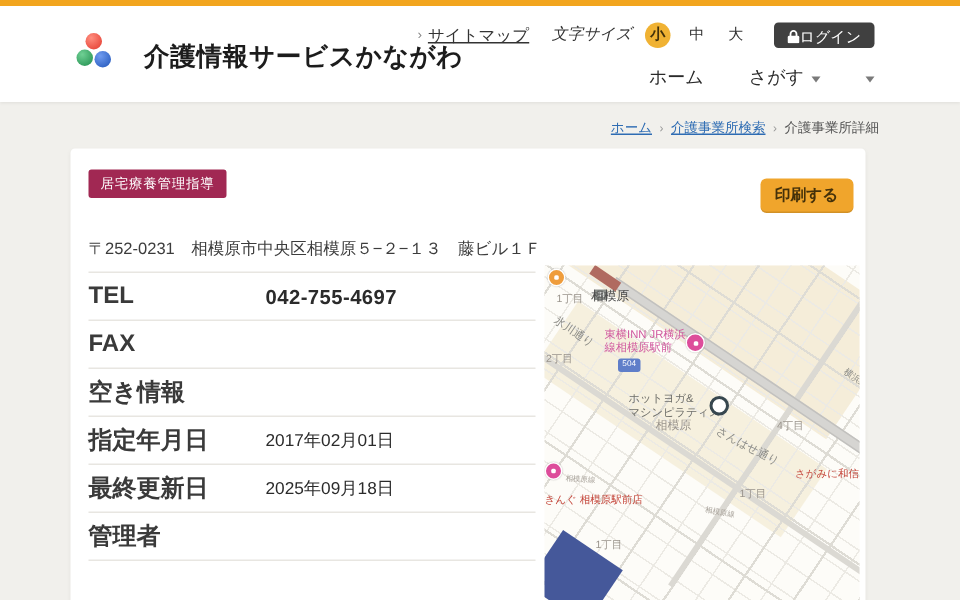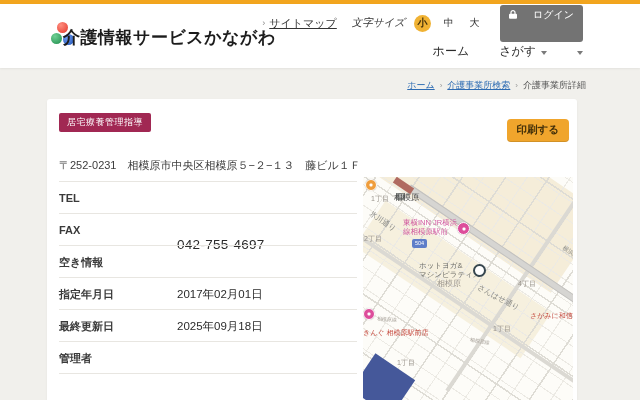--- a/index.html
+++ b/index.html
@@ -7,30 +7,30 @@
     font-family:"Liberation Sans","DejaVu Sans",sans-serif;color:#222;}
   
   .topbar{position:absolute;left:0;top:0;width:640px;height:4px;background:#f2a51e;}
   .header{position:absolute;left:0;top:4px;width:640px;height:64px;background:#fff;
     box-shadow:0 1px 2px rgba(0,0,0,.06);}
   .logo{position:absolute;left:50px;top:17px;width:26px;height:28px;}
   .logo i{position:absolute;border-radius:50%;width:11px;height:11px;}
   .logo .c-red{left:7px;top:1px;background:radial-gradient(circle at 35% 30%,#ff8d7e,#e2372b);}
   .logo .c-green{left:1px;top:12px;background:radial-gradient(circle at 35% 30%,#6fd094,#1f8c4c);}
   .logo .c-blue{left:13px;top:13px;background:radial-gradient(circle at 35% 30%,#6f9bf0,#1f54b8);}
-  .site-title{position:absolute;left:63px;top:22px;font-size:17px;font-weight:bold;color:#1c1c1c;letter-spacing:.5px;}
+  .site-title{position:absolute;left:96px;top:22px;font-size:17px;font-weight:bold;color:#1c1c1c;letter-spacing:.5px;}
   .util{position:absolute;top:10px;right:57px;display:flex;align-items:center;gap:9px;height:18px;}
   .sitemap{font-size:11px;color:#333;text-decoration:underline;cursor:pointer;}
   .sitemap-caret{font-size:9px;color:#888;margin-right:-5px;}
   .fs-label{font-size:10.5px;color:#333;margin-left:6px;font-style:italic;}
   .fs-btn{width:17px;height:17px;border-radius:50%;display:flex;align-items:center;justify-content:center;
     font-size:10px;color:#333;cursor:pointer;}
   .fs-btn.sel{background:#f0b233;font-weight:bold;color:#42300a;}
-  .login-btn{margin-left:8px;display:flex;align-items:center;gap:16px;background:#737373;color:#fff;
-    border-radius:3px;padding:3px 9px 20px;font-size:10px;cursor:pointer;}
+  .login-btn{margin-left:8px;display:flex;align-items:center;gap:0;background:#404040;color:#fff;
+    border-radius:3px;padding:3px 9px 0;font-size:10px;cursor:pointer;}
   .nav{position:absolute;top:39px;right:57px;display:flex;align-items:center;gap:30px;}
   .nav-item{font-size:12px;color:#2a2a2a;cursor:pointer;display:flex;align-items:center;gap:5px;}
   .chev{width:0;height:0;border-left:3.5px solid transparent;border-right:3.5px solid transparent;
     border-top:4px solid #7a7a7a;margin-top:2px;}
   
   .breadcrumb{position:absolute;top:79px;right:54px;font-size:9px;display:flex;gap:5px;align-items:center;}
   .bc-link{color:#2e6cb3;text-decoration:underline;cursor:pointer;}
   .bc-sep{color:#999;font-size:8px;}
   .bc-cur{color:#555;}
   
@@ -38,23 +38,23 @@
     box-shadow:0 1px 3px rgba(0,0,0,.05);}
   .badge{position:absolute;left:12px;top:14px;background:#a12853;color:#fff;font-size:9px;
     padding:2.5px 8px 3px;border-radius:2px;letter-spacing:.5px;}
   .print-btn{position:absolute;right:8px;top:20px;background:#f0a52c;color:#44310a;font-size:10.5px;
     font-weight:bold;padding:4px 10px 5px;border-radius:4px;cursor:pointer;box-shadow:inset 0 -1px 0 rgba(0,0,0,.12);}
   .fac-name{position:absolute;left:12px;top:28px;font-size:19px;font-weight:bold;color:#1f1f1f;letter-spacing:.5px;}
   .fac-addr{position:absolute;left:12px;top:59px;font-size:11px;color:#3c3c3c;}
   .dtable{position:absolute;left:12px;top:82px;width:298px;}
   .trow{position:relative;height:31px;border-top:1px solid #e8e6e1;}
   .trow:last-child{border-bottom:1px solid #e8e6e1;}
-  .tlabel{position:absolute;left:0;top:50%;transform:translateY(-50%);font-size:11px;font-weight:bold;color:#3a3a3a;}
+  .tlabel{position:absolute;left:0;top:50%;transform:translateY(-50%);font-size:16px;font-weight:bold;color:#3a3a3a;}
   .tvalue{position:absolute;left:118px;top:50%;transform:translateY(-50%);font-size:11.5px;color:#2b2b2b;}
-  .tvalue.tel{font-size:13.5px;font-weight:normal;letter-spacing:.3px;margin-top:46px;}
+  .tvalue.tel{font-size:13.5px;font-weight:bold;letter-spacing:.3px;}
   
   .map{position:absolute;left:316px;top:78px;width:210px;height:232px;overflow:hidden;background:#fdfcf8;cursor:grab;}
   .map *{position:absolute;}
   .patch{background:#f5edd9;}
   .grid{left:-105px;top:-105px;width:430px;height:430px;transform:rotate(34deg);
     background:
       repeating-linear-gradient(0deg,#dedcd5 0 1.5px,transparent 1.5px 49px),
       repeating-linear-gradient(90deg,#dedcd5 0 1.5px,transparent 1.5px 36px),
       repeating-linear-gradient(0deg,#eceae4 0 1px,transparent 1px 17px),
       repeating-linear-gradient(90deg,#eceae4 0 1px,transparent 1px 18px);}

